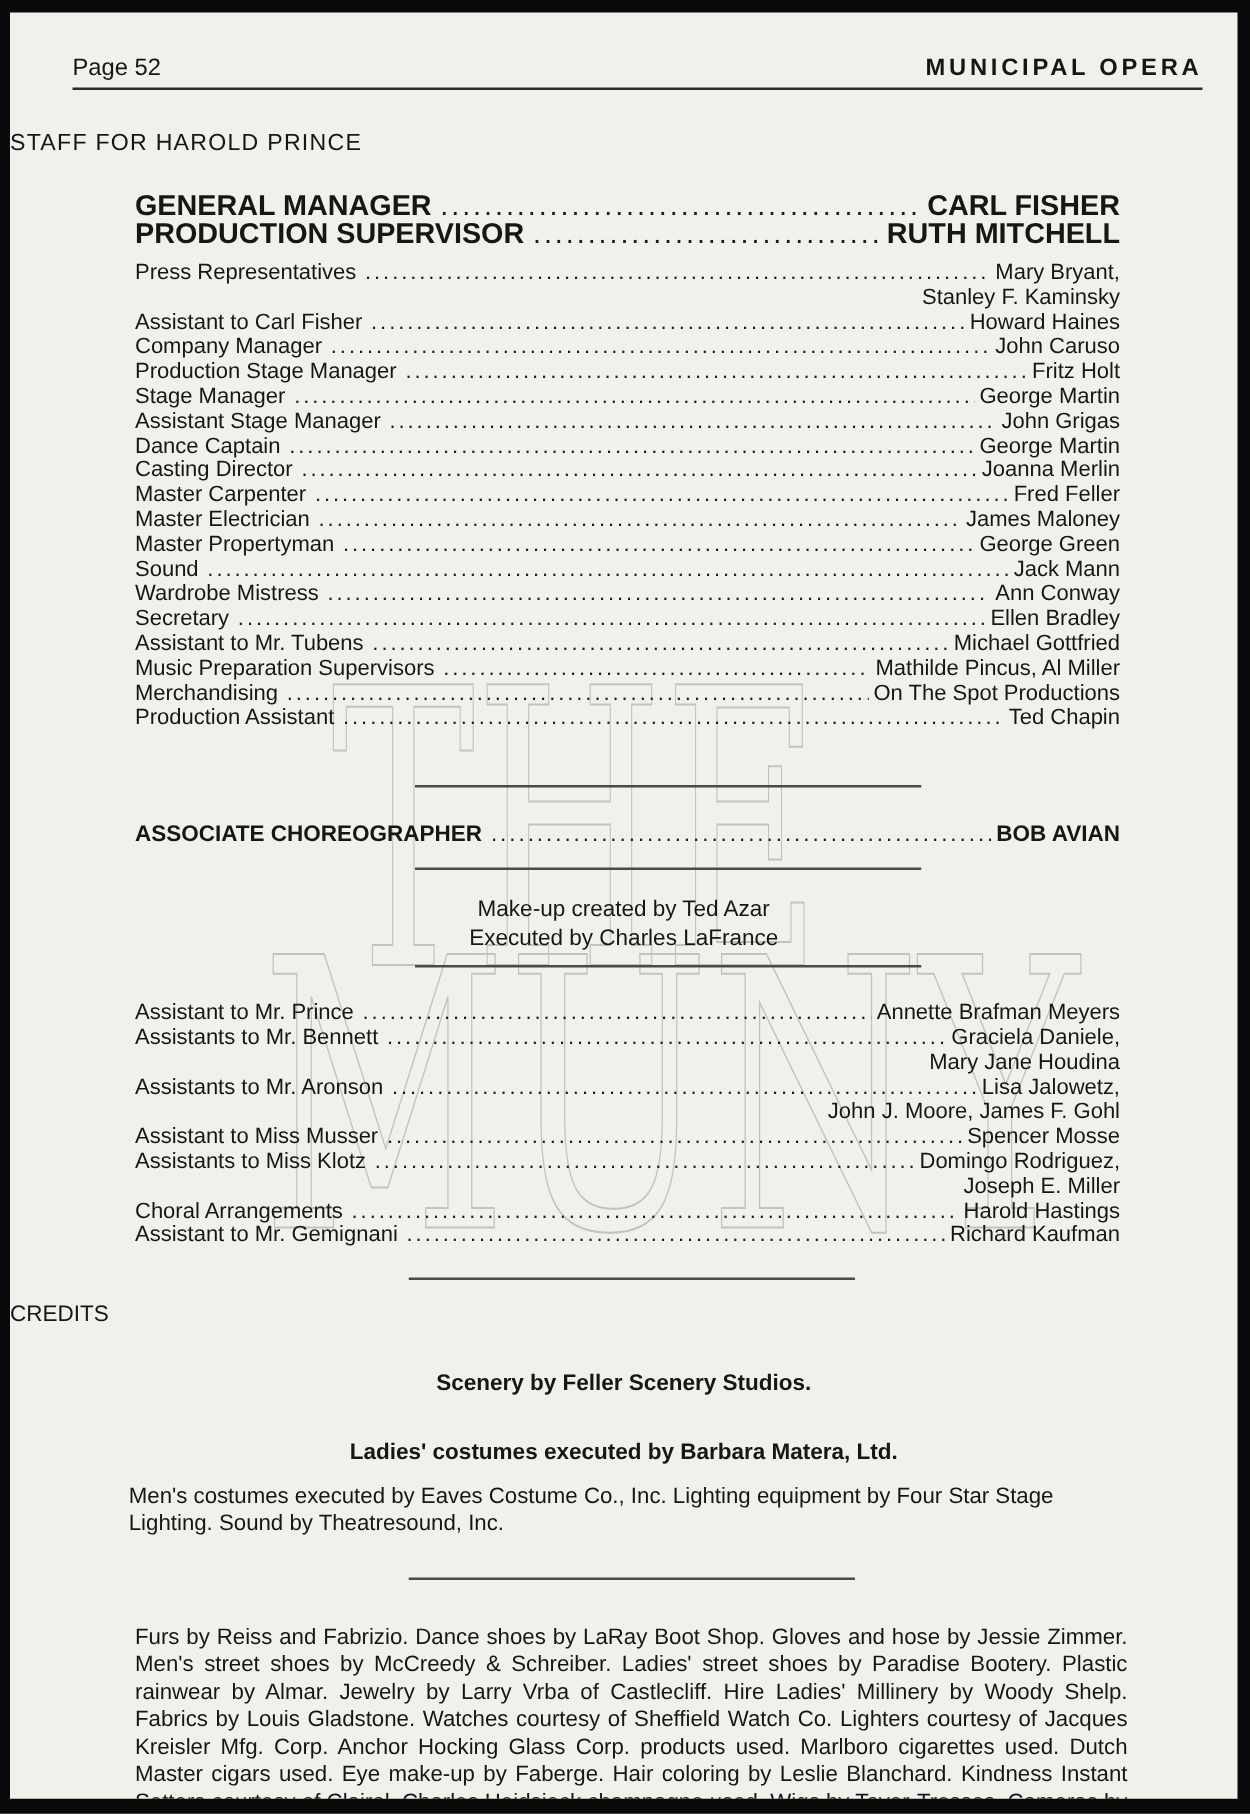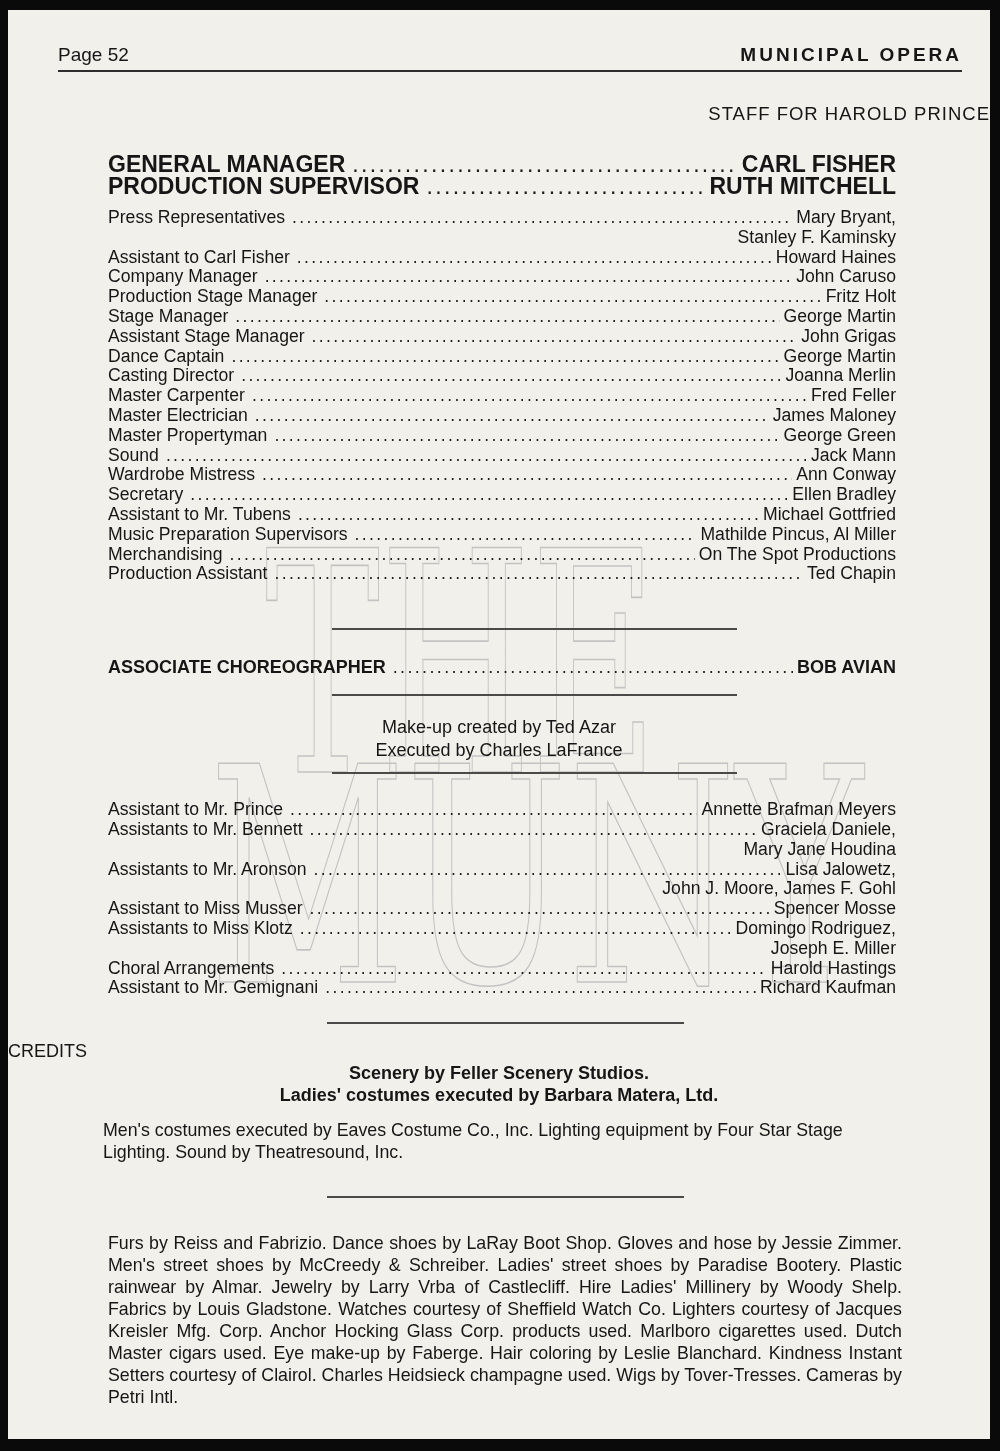--- a/index.html
+++ b/index.html
@@ -34,21 +34,21 @@
     border-bottom:2.5px solid #2c2c2c;
     font-size:19px;line-height:22px;gap:44px;
   }
   .header .pub{
     font-weight:700;letter-spacing:3px;
   }
 
   
   .page-title{
     margin-top:30px;
-    text-align:right;
+    text-align:left;
     font-size:18.5px;line-height:24px;
     letter-spacing:1px;
   }
 
   
   .list{display:block;}
   .row{
     display:flex;align-items:baseline;
     white-space:nowrap;
   }
@@ -104,21 +104,21 @@
     font-size:18px;line-height:22.5px;
   }
 
   .credits-head{
     margin-top:16px;
     text-align:left;
     font-size:18px;line-height:22px;
   }
   .credits-bold{
     text-align:center;
-    font-size:18px;font-weight:700;line-height:22px;
+    font-size:18px;font-weight:700;line-height:22px;margin-top:33px;
   }
   .para1{
     margin:14px 90px 0 95px;
     font-size:17.8px;line-height:21.5px;
   }
   .para2{
     margin:34px 88px 0 100px;
     font-size:17.8px;line-height:22px;
     text-align:justify;
   }

